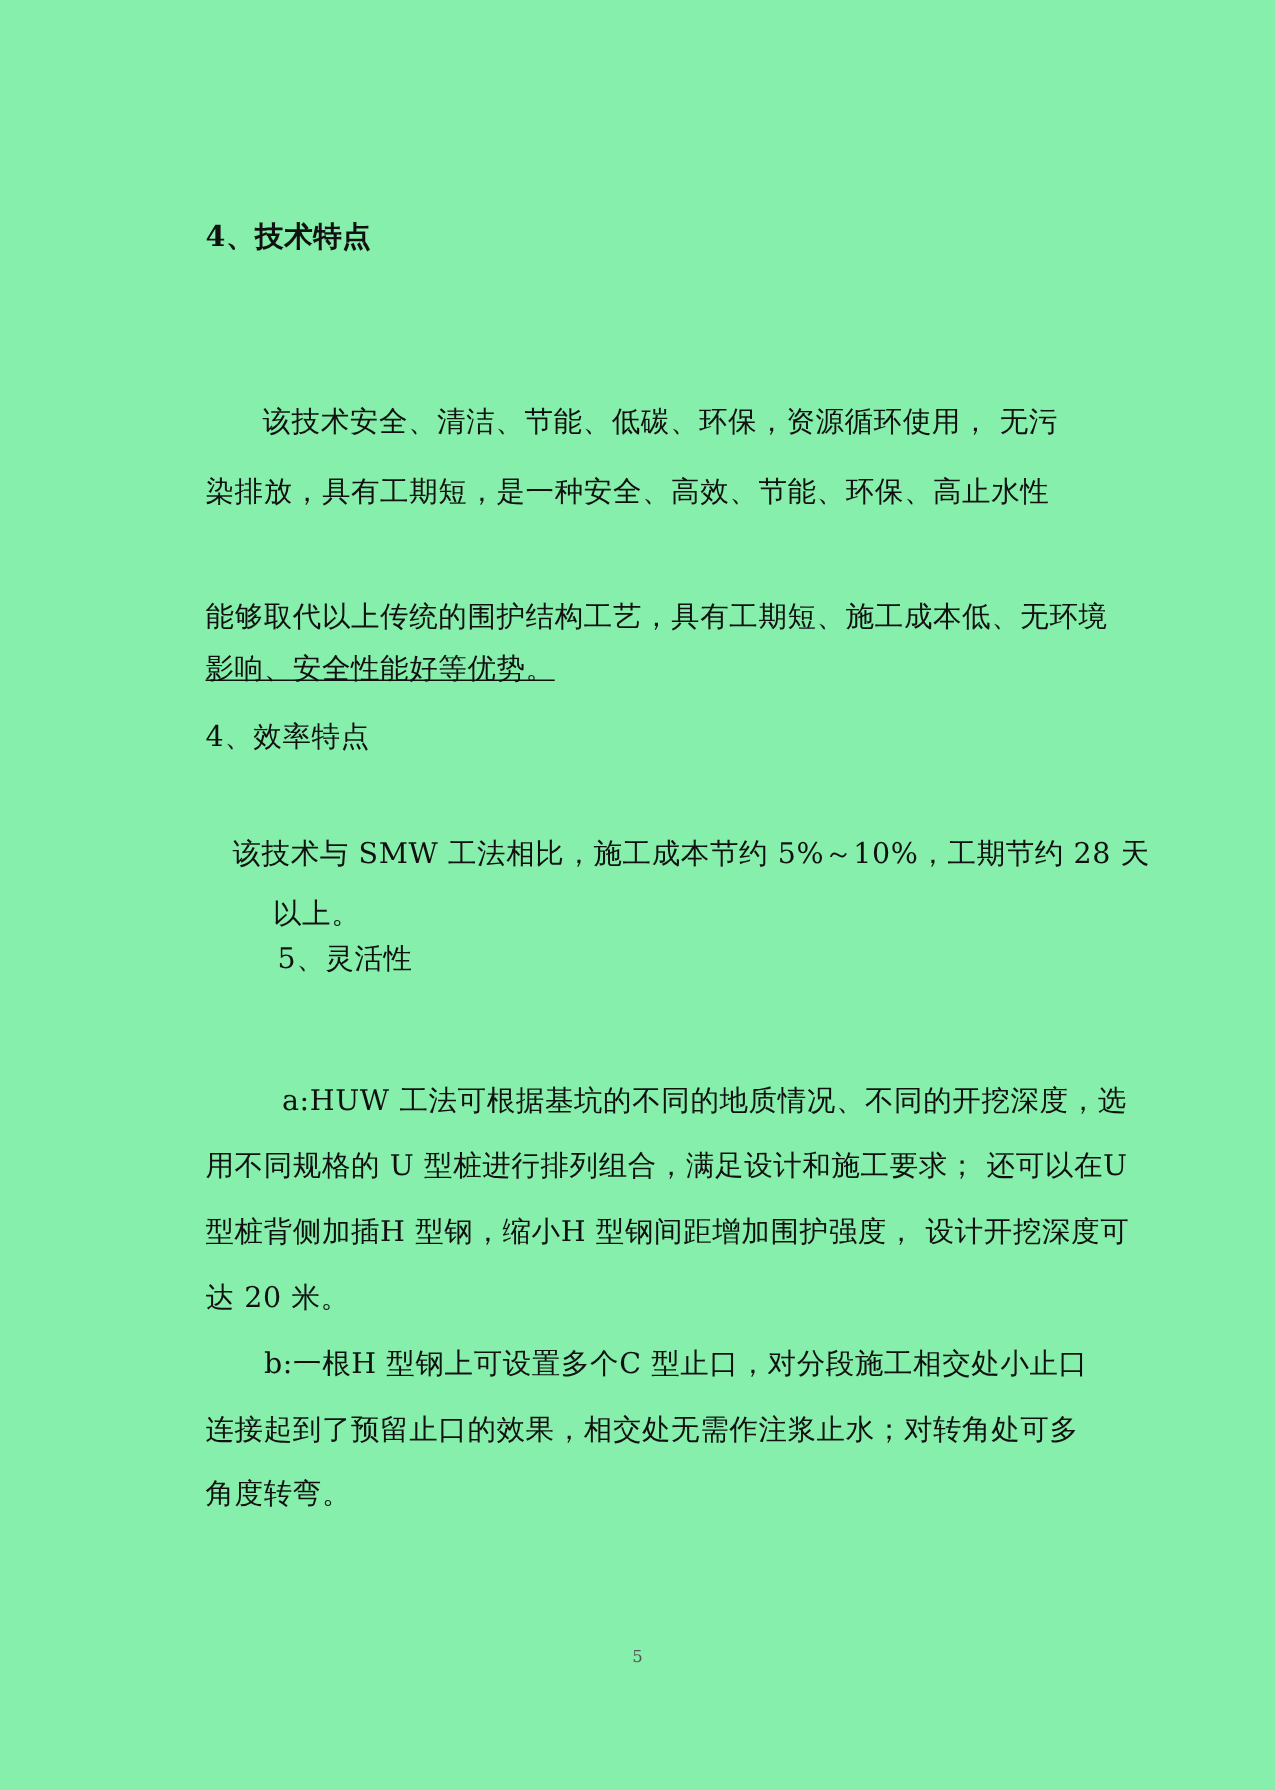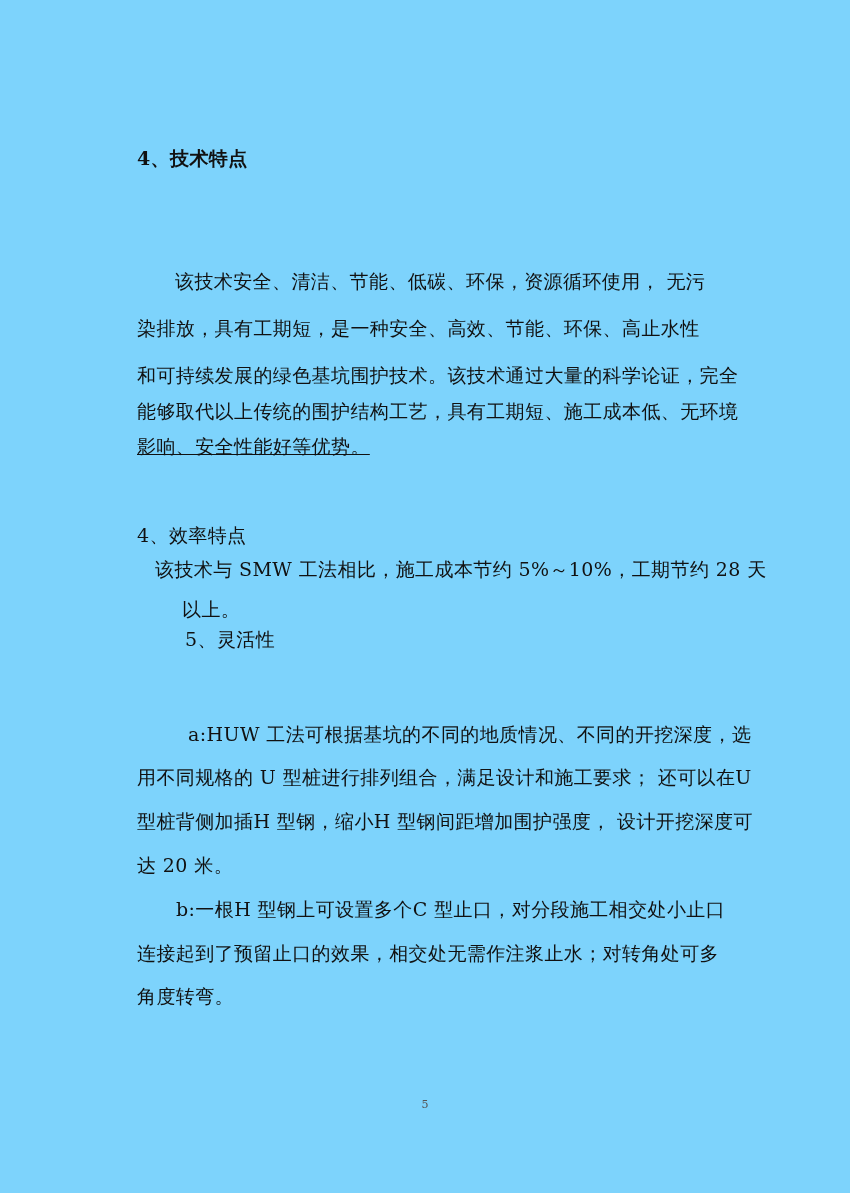--- a/index.html
+++ b/index.html
@@ -1,36 +1,35 @@
 <!DOCTYPE html>
 <html><head>
   <meta charset="utf-8">
   <style>
     html, body { margin: 0; padding: 0; background: #ffffff; }
     body { width: 850px; height: 1193px; position: relative; overflow: hidden;
            font-family: "DejaVu Serif", "Liberation Serif", serif; color: #111111; }
-    .page { position: absolute; left: 0; top: 0; width: 850px; height: 1193px; background: #7dd3fc; }
+    .page { position: absolute; left: 0; top: 0; width: 850px; height: 1193px; background: #86efac; }
     .line { position: absolute; left: 137px; font-size: 19px; line-height: 24px; white-space: nowrap; letter-spacing: 0.4px; }
     .heading-bold { font-weight: bold; }
     .page-number { position: absolute; left: 0; width: 850px; top: 1098px; text-align: center; font-size: 11px; color: #555; }
   </style>
 </head>
 <body>
 
 <div class="page">
 
   <div class="line heading-bold" style="top:146px;">4、技术特点</div>
 
   <div class="line" style="top:269px; left:175px;">该技术安全、清洁、节能、低碳、环保，资源循环使用，  无污</div>
   <div class="line" style="top:316px;">染排放，具有工期短，是一种安全、高效、节能、环保、高止水性</div>
-  <div class="line" style="top:363px;">和可持续发展的绿色基坑围护技术。该技术通过大量的科学论证，完全</div>
   <div class="line" style="top:399px;">能够取代以上传统的围护结构工艺，具有工期短、施工成本低、无环境</div>
   <div class="line" style="top:434px;text-decoration:underline;">影响、安全性能好等优势。</div>
 
-  <div class="line" style="top:479px;margin-top:44px;">4、效率特点</div>
+  <div class="line" style="top:479px;">4、效率特点</div>
 
   <div class="line" style="top:557px; left:155px;">该技术与 SMW 工法相比，施工成本节约 5%～10%，工期节约 28 天</div>
   <div class="line" style="top:597px;margin-left:45px;">以上。</div>
 
   <div class="line" style="top:627px;margin-left:48px;">5、灵活性</div>
 
   <div class="line" style="top:722px; left:188px;">a:HUW 工法可根据基坑的不同的地质情况、不同的开挖深度，选</div>
   <div class="line" style="top:765px;">用不同规格的 U 型桩进行排列组合，满足设计和施工要求；  还可以在U</div>
   <div class="line" style="top:809px;">型桩背侧加插H 型钢，缩小H 型钢间距增加围护强度，  设计开挖深度可</div>
   <div class="line" style="top:853px;">达 20 米。</div>

